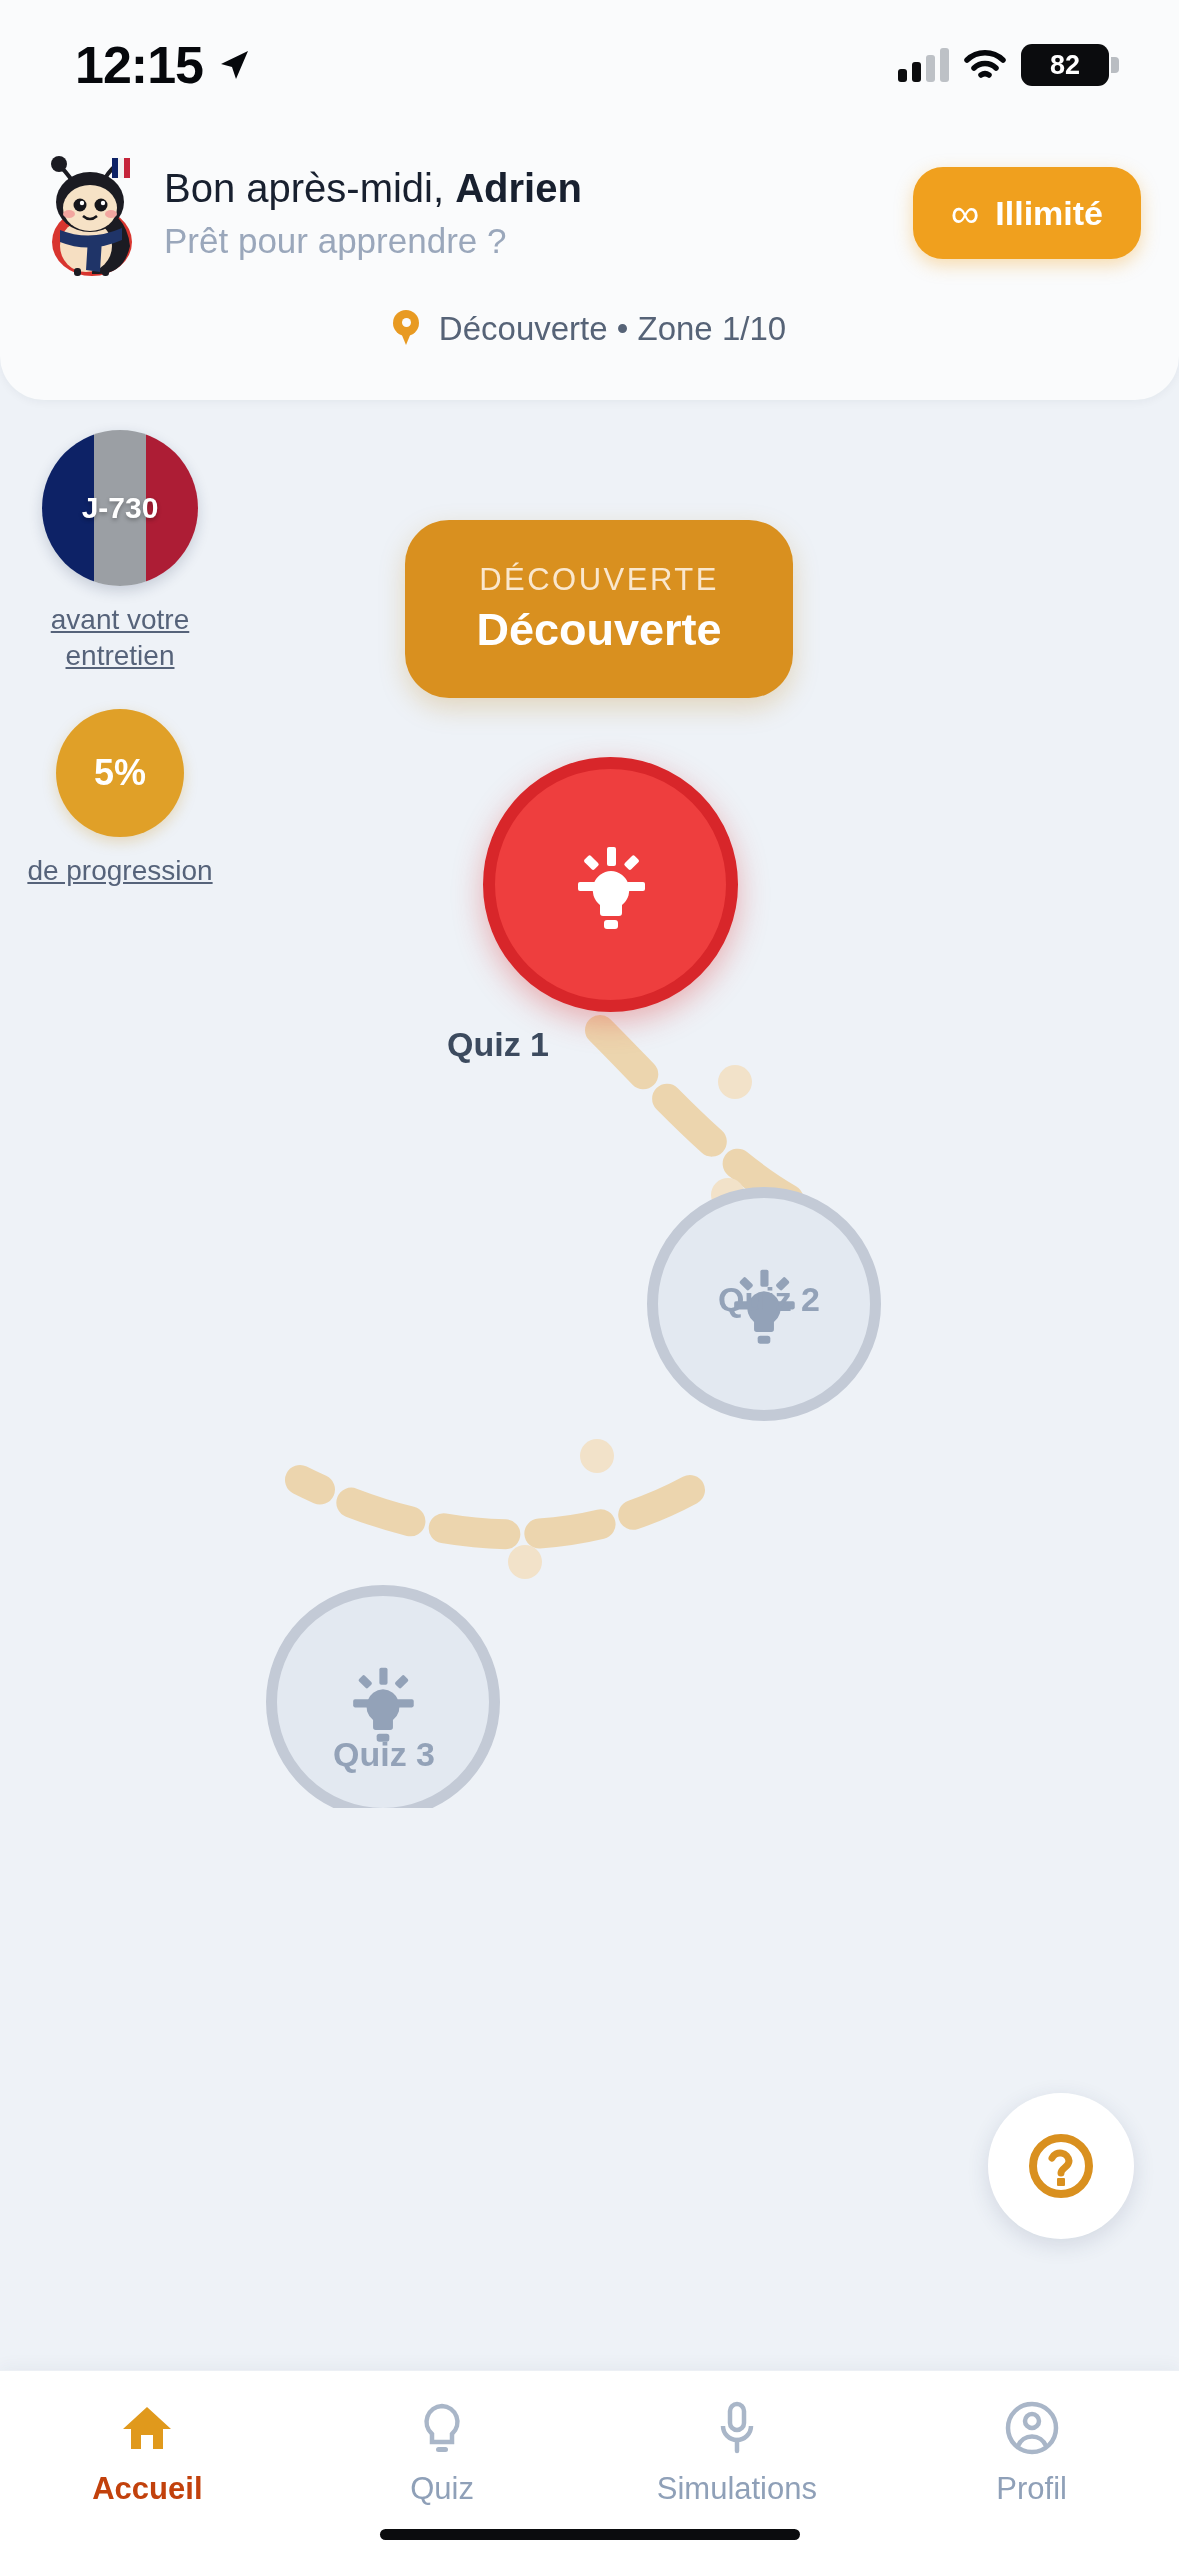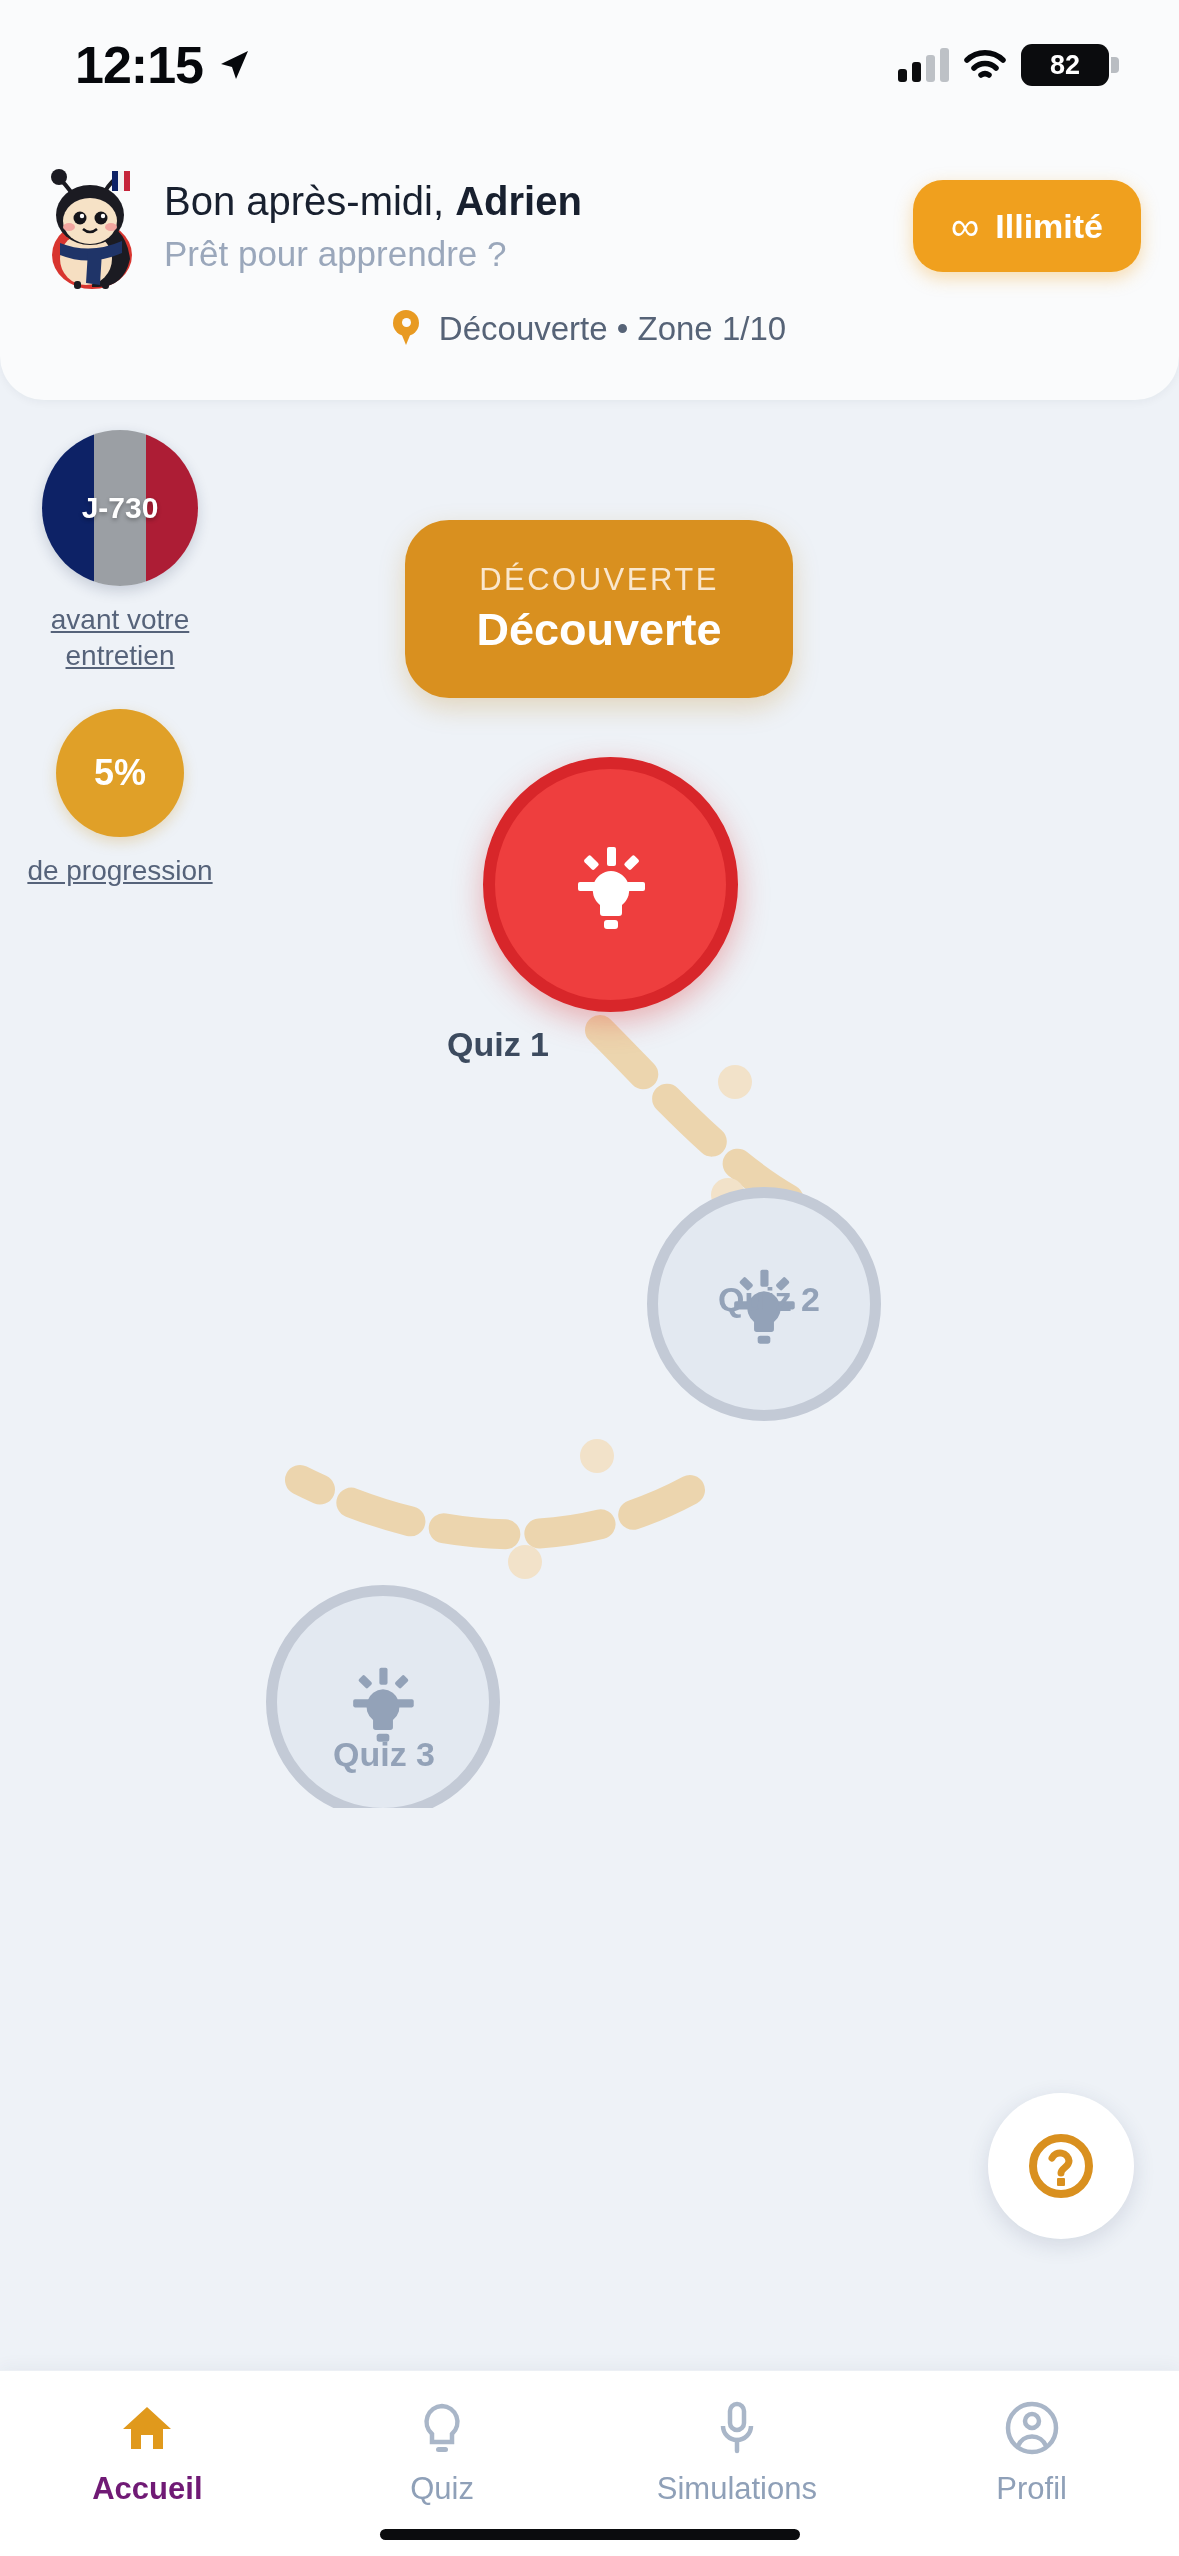--- a/index.html
+++ b/index.html
@@ -38,21 +38,21 @@
   }
 
   
   #header-card{
     position:absolute; left:0; top:0; width:1179px; height:400px;
     background:#fafbfc;
     border-radius:0 0 44px 44px;
     box-shadow:0 2px 10px rgba(20,30,60,.05);
   }
   #greeting-row{
-    position:absolute; left:38px; top:163px; right:38px;
+    position:absolute; left:38px; top:150px; right:38px;
     display:flex; align-items:center;
   }
   #avatar{
     width:108px; height:126px; flex:none; position:relative; margin-right:18px;
   }
   #greeting-text{ flex:1; }
   #greeting-line{ font-size:40px; color:#18202f; line-height:1.15; }
   #greeting-line b{ font-weight:bold; }
   #greeting-sub{ font-size:35px; color:#9aa7bb; margin-top:10px; }
   #plan-badge{
@@ -164,21 +164,21 @@
   #bottom-nav{
     position:absolute; left:0; bottom:0; width:1179px; height:186px;
     background:#fff; border-top:1px solid #edf0f5;
     display:flex; align-items:flex-start; padding-top:28px;
     box-shadow:0 -3px 16px rgba(30,50,90,.05);
   }
   .nav-item{
     flex:1; display:flex; flex-direction:column; align-items:center; gap:14px;
   }
   .nav-label{ font-size:31px; color:#8fa0b8; }
-  .nav-item.active .nav-label{ color:#701a75; font-weight:bold; }
+  .nav-item.active .nav-label{ color:#c2410c; font-weight:bold; }
   #home-indicator{
     position:absolute; left:50%; transform:translateX(-50%);
     bottom:16px; width:420px; height:11px; border-radius:6px; background:#0b0c0e;
   }
 </style>
 </head>
 <body>
 
 <div id="header-card">
 

